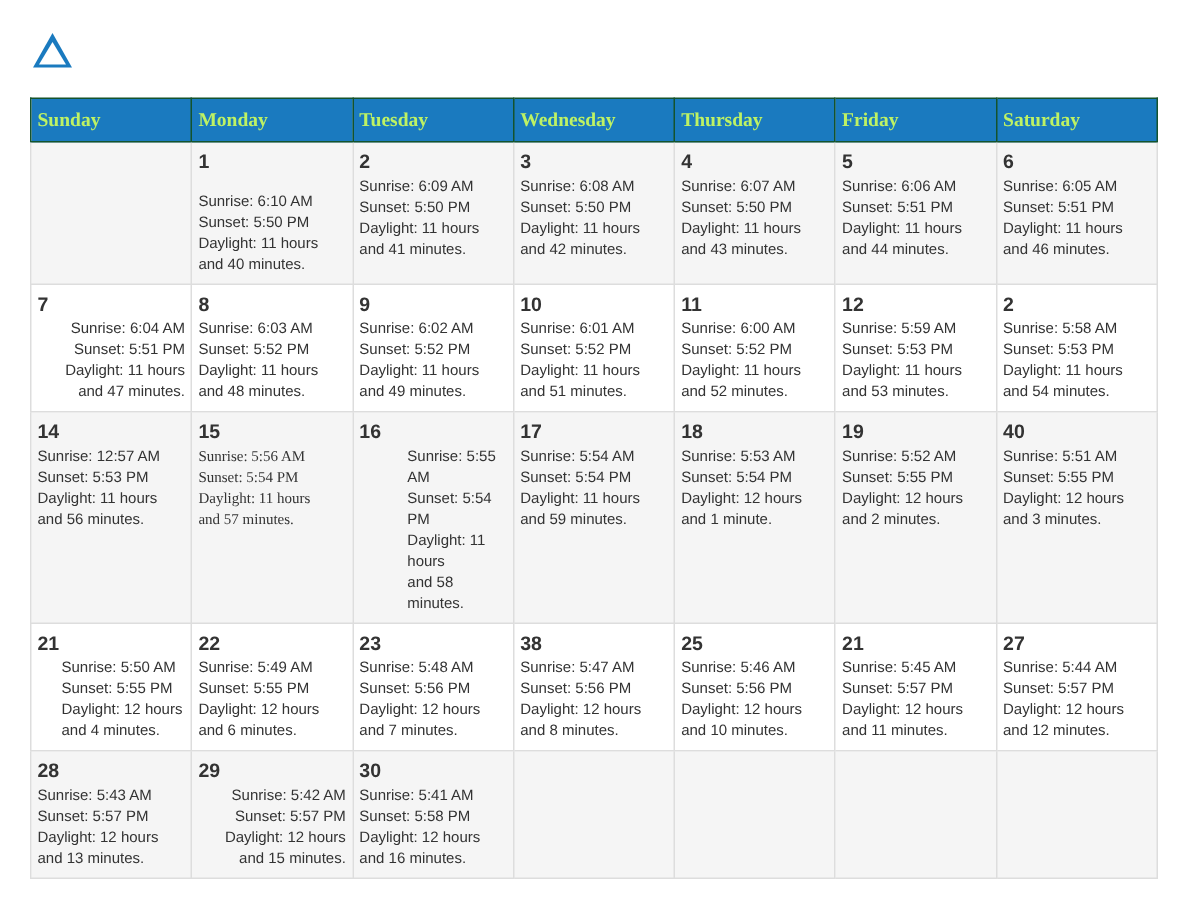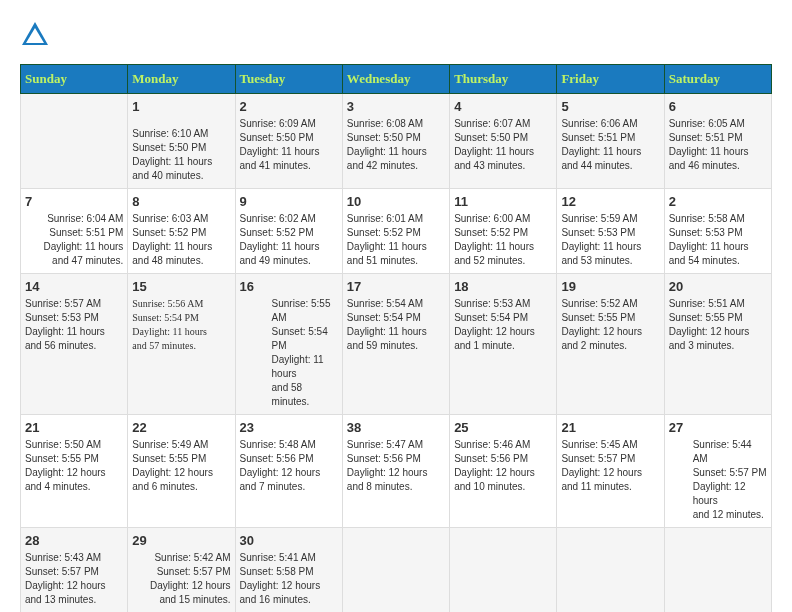--- a/index.html
+++ b/index.html
@@ -207,21 +207,21 @@
           <span class="day-number">2</span>
           <div class="day-info" style="white-space: pre-line;">Sunrise: 5:58 AM
 Sunset: 5:53 PM
 Daylight: 11 hours
 and 54 minutes.</div>
         </td>
       </tr>
       <tr>
         <td>
           <span class="day-number">14</span>
-          <div class="day-info" style="white-space: pre-line;">Sunrise: 5:57 AM
+          <div class="day-info" style="white-space: pre-line;">Sunrise: 12:57 AM
 Sunset: 5:53 PM
 Daylight: 11 hours
 and 56 minutes.</div>
         </td>
         <td>
           <span class="day-number">15</span>
           <div class="day-info" style="white-space: pre-line; font-family: Liberation Serif, serif;">Sunrise: 5:56 AM
 Sunset: 5:54 PM
 Daylight: 11 hours
 and 57 minutes.</div>
@@ -248,31 +248,31 @@
 and 1 minute.</div>
         </td>
         <td>
           <span class="day-number">19</span>
           <div class="day-info" style="white-space: pre-line;">Sunrise: 5:52 AM
 Sunset: 5:55 PM
 Daylight: 12 hours
 and 2 minutes.</div>
         </td>
         <td>
-          <span class="day-number">20</span>
+          <span class="day-number">40</span>
           <div class="day-info" style="white-space: pre-line;">Sunrise: 5:51 AM
 Sunset: 5:55 PM
 Daylight: 12 hours
 and 3 minutes.</div>
         </td>
       </tr>
       <tr>
         <td>
           <span class="day-number">21</span>
-          <div class="day-info" style="white-space: pre-line;">Sunrise: 5:50 AM
+          <div class="day-info" style="white-space: pre-line; margin-left: 16px;">Sunrise: 5:50 AM
 Sunset: 5:55 PM
 Daylight: 12 hours
 and 4 minutes.</div>
         </td>
         <td>
           <span class="day-number">22</span>
           <div class="day-info" style="white-space: pre-line;">Sunrise: 5:49 AM
 Sunset: 5:55 PM
 Daylight: 12 hours
 and 6 minutes.</div>
@@ -300,21 +300,21 @@
         </td>
         <td>
           <span class="day-number">21</span>
           <div class="day-info" style="white-space: pre-line;">Sunrise: 5:45 AM
 Sunset: 5:57 PM
 Daylight: 12 hours
 and 11 minutes.</div>
         </td>
         <td>
           <span class="day-number">27</span>
-          <div class="day-info" style="white-space: pre-line; margin-left: 24px;">Sunrise: 5:44 AM
+          <div class="day-info" style="white-space: pre-line;">Sunrise: 5:44 AM
 Sunset: 5:57 PM
 Daylight: 12 hours
 and 12 minutes.</div>
         </td>
       </tr>
       <tr>
         <td>
           <span class="day-number">28</span>
           <div class="day-info" style="white-space: pre-line;">Sunrise: 5:43 AM
 Sunset: 5:57 PM

